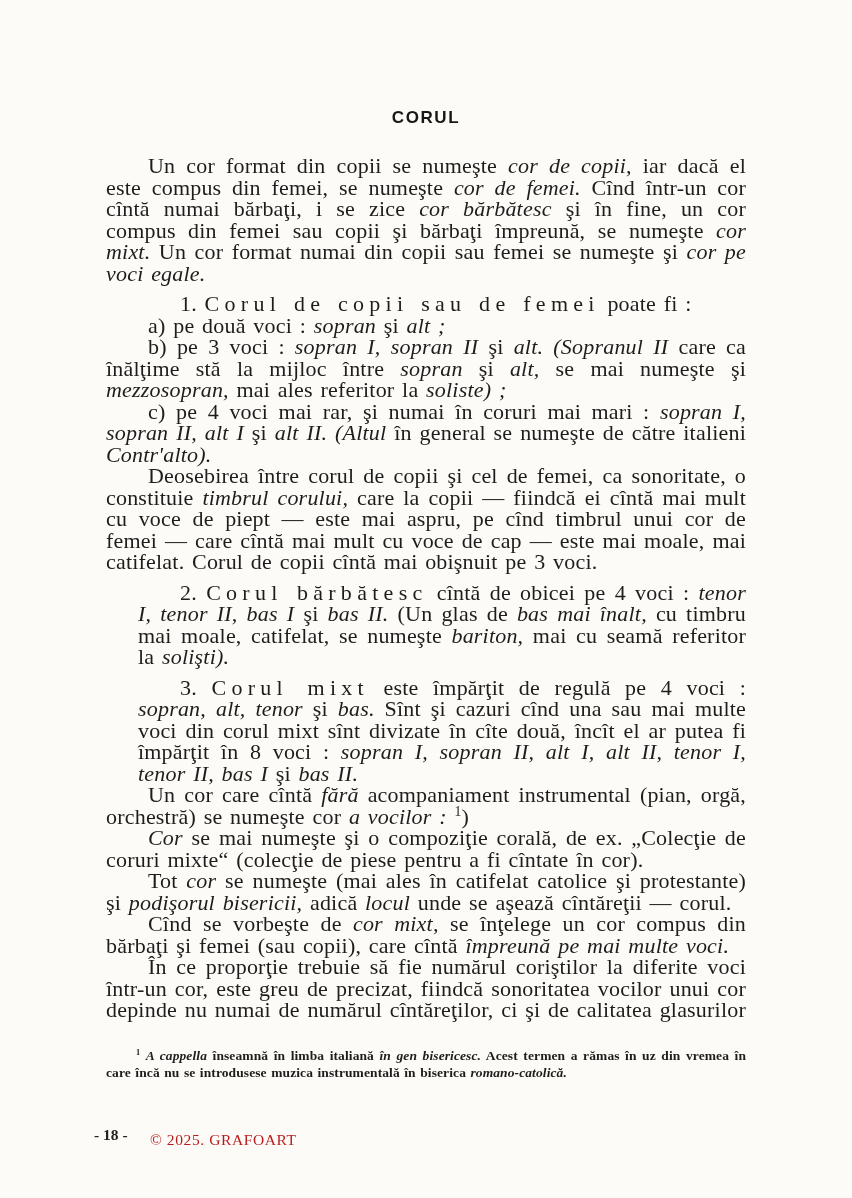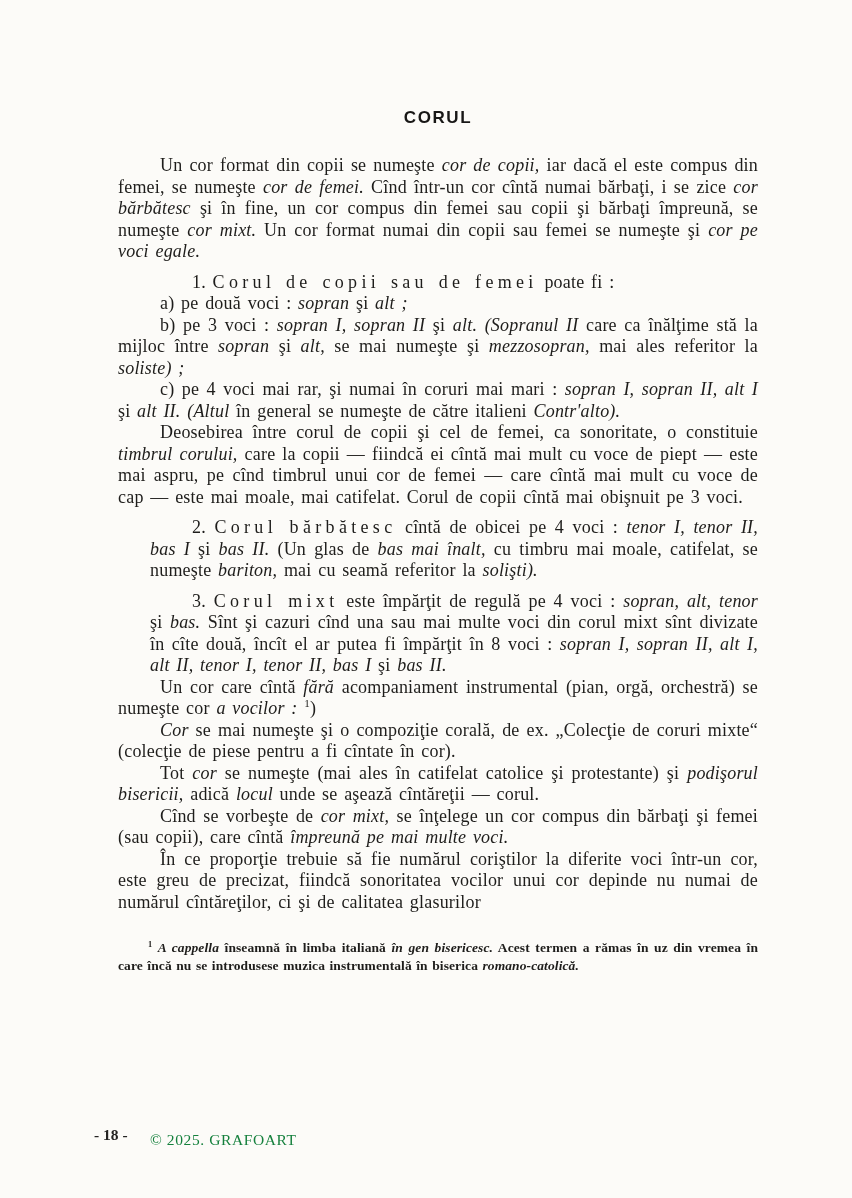--- a/index.html
+++ b/index.html
@@ -11,42 +11,42 @@
     position: relative;
     width: 852px;
     height: 1198px;
     background: #fcfbf8;
     overflow: hidden;
     font-family: "Liberation Serif", serif;
     color: #1e1d1b;
   }
   .text-col {
     position: absolute;
-    left: 118px;
+    left: 106px;
     top: 108px;
     width: 640px;
   }
   .heading {
     font-family: "Liberation Sans", sans-serif;
     font-weight: bold;
     text-align: center;
     font-size: 17px;
     color: #181716;
   }
   .heading.h1 {
     letter-spacing: 1.6px;
     margin: 0 0 27px 0;
   }
   .heading.h2 {
     letter-spacing: 0.9px;
     margin: 66px 0 27px 0;
   }
   .para {
     margin: 0;
-    font-size: 18px;
+    font-size: 22px;
     line-height: 21.5px;
     text-align: justify;
     text-indent: 42px;
     letter-spacing: 0.2px;
     word-spacing: 2px;
   }
   .para.gap {
     margin-top: 9px;
     margin-left: 32px;
   }
@@ -75,21 +75,21 @@
     font-size: 15.5px;
     font-weight: bold;
     color: #242322;
   }
   .watermark {
     position: absolute;
     top: 1131px;
     left: 150px;
     font-size: 15.5px;
     letter-spacing: 0.6px;
-    color: #15803d;
+    color: #b91c1c;
   }
 </style>
 </head>
 <body>
 
 <div class="page">
   <div class="text-col">
     <div class="doc">
         <div class="heading h1">CORUL</div>
         <p class="para"><span>Un cor format din copii se numeşte </span><span class="it">cor de copii,</span><span> iar dacă el este compus din femei, se numeşte </span><span class="it">cor de femei.</span><span> Cînd într-un cor cîntă numai bărbaţi, i se zice </span><span class="it">cor bărbătesc</span><span> şi în fine, un cor compus din femei sau copii şi bărbaţi împreună, se numeşte </span><span class="it">cor mixt.</span><span> Un cor format numai din copii sau femei se numeşte şi </span><span class="it">cor pe voci egale.</span></p>

